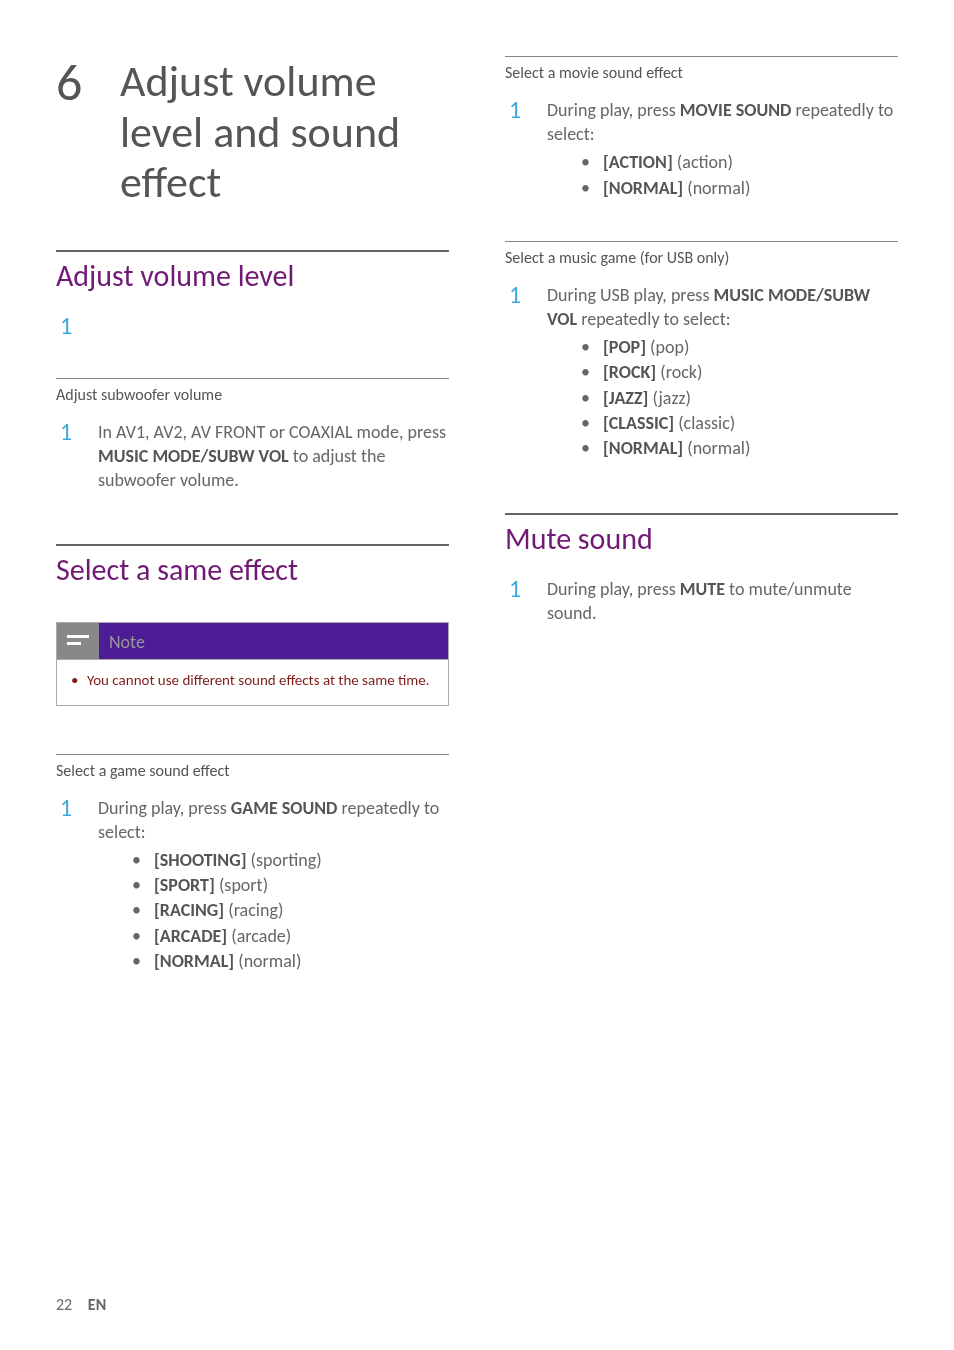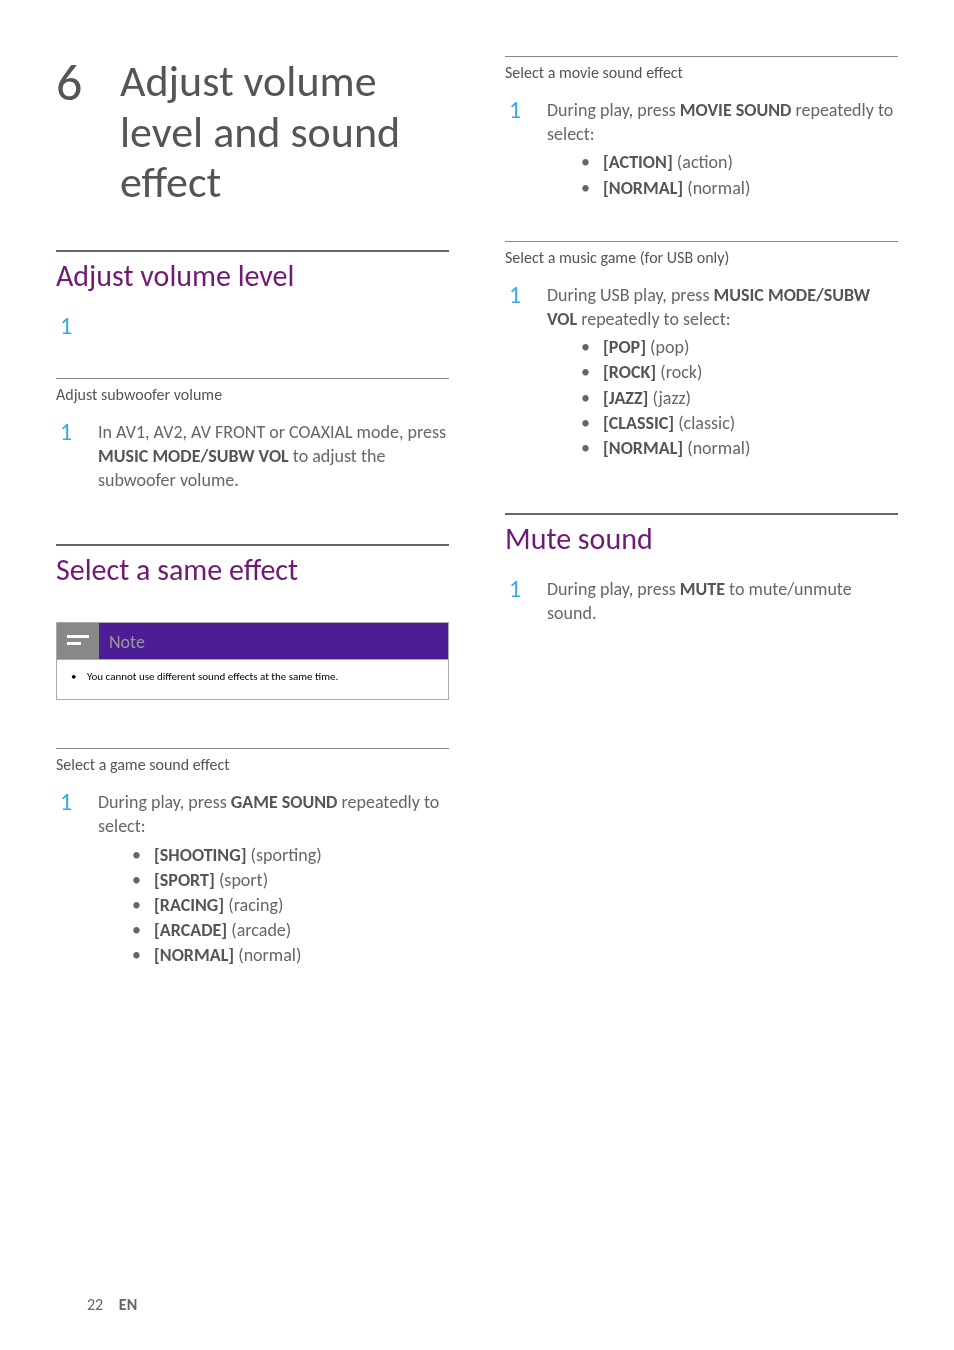--- a/index.html
+++ b/index.html
@@ -120,40 +120,39 @@
       border-top: 1px solid #aaa;
       padding: 10px 14px 14px 14px;
     }
     .note-body ul {
       list-style: none;
       padding: 0;
     }
     .note-body li {
       position: relative;
       padding-left: 16px;
-      font-size: 11px;
-      color: #000000;
+      font-size: 15px;
+      color: #7f1d1d;
       line-height: 1.35;
     }
     .note-body li::before {
       content: "•";
       position: absolute;
       left: 0;
       top: 0;
     }
     .spacer-lg { height: 40px; }
     .spacer-md { height: 28px; }
     .spacer-sm { height: 14px; }
     .footer {
       position: absolute;
       bottom: 36px;
       left: 56px;
       font-size: 16px;
       color: #666;
-      margin-left: 31px;
     }
     .footer-lang { font-weight: 700; margin-left: 12px; }
     .note-icon-svg { display: block; }
   </style>
 </head>
 <body>
 
 <div class="columns">
 
   <div class="col">

